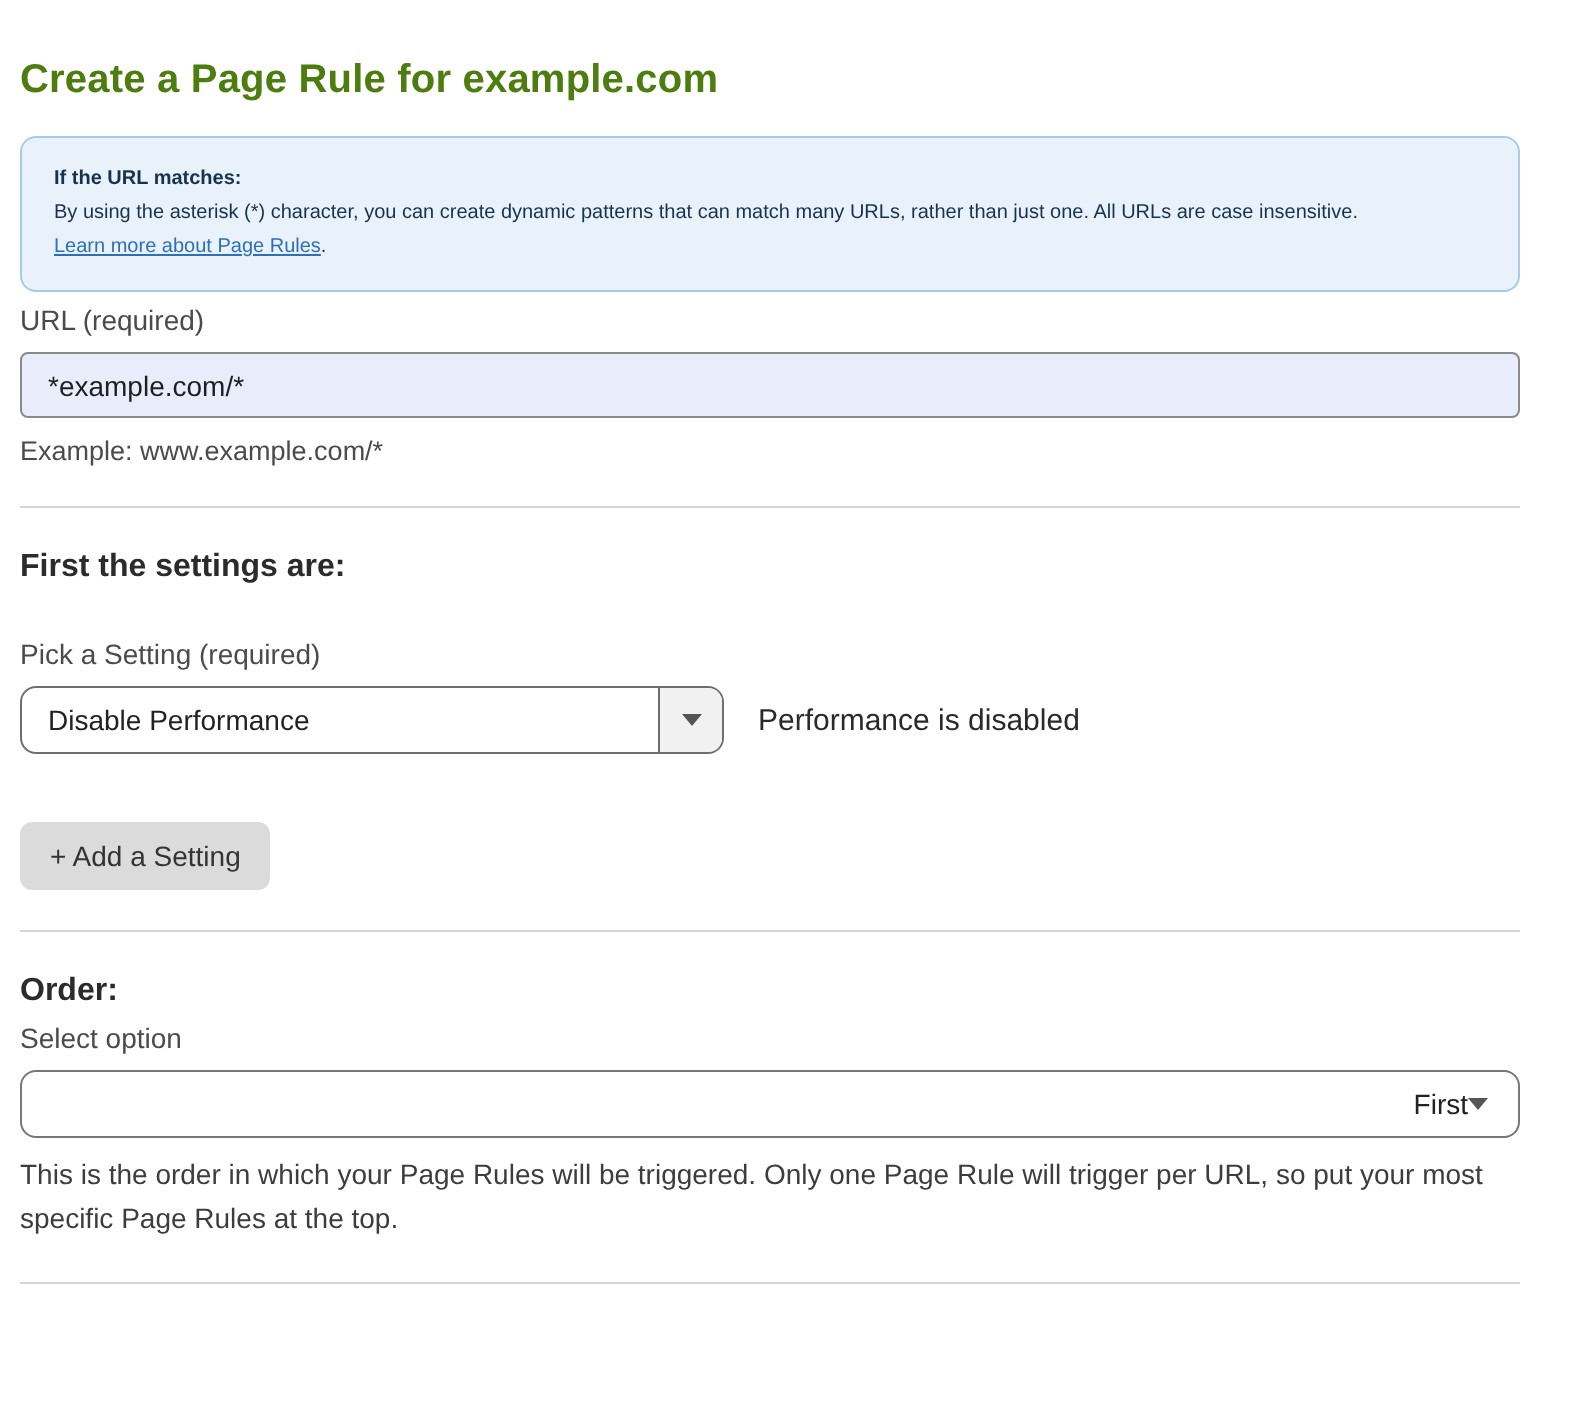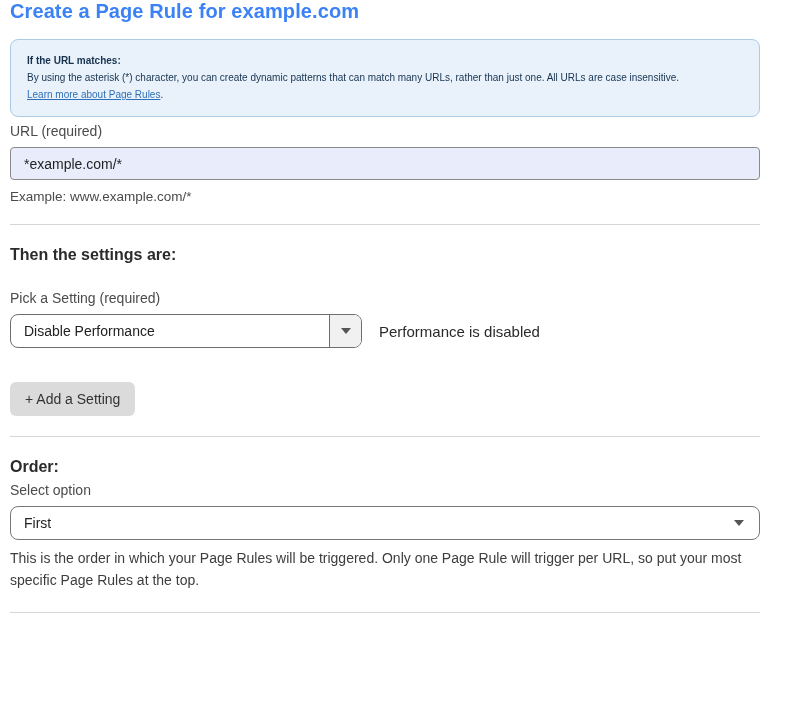--- a/index.html
+++ b/index.html
@@ -16,23 +16,23 @@
     background: #fff;
     overflow: hidden;
   }
   .container {
     width: 750px;
     margin-left: 10px;
   }
   .page-title {
     font-size: 20px;
     font-weight: 700;
-    color: #3b82f6;
-    margin: 0;
-    padding-top: 0;
+    color: #4d7c0f;
+    margin: 0;
+    padding-top: 29px;
     letter-spacing: 0.1px;
   }
   
   .info-box {
     margin-top: 16px;
     background: #e9f2fb;
     border: 1px solid #a9cbe8;
     border-radius: 8px;
     padding: 12px 16px 13px 16px;
     color: #16324f;
@@ -152,21 +152,21 @@
   
   .order-select {
     width: 100%;
     height: 34px;
     margin-top: 8px;
     border: 1px solid #777;
     border-radius: 8px;
     background: #fff;
     display: flex;
     align-items: center;
-    justify-content: space-between;
+    justify-content: flex-end;
     padding: 0 15px 0 13px;
     cursor: pointer;
   }
   .order-select .select-value {
     font-size: 14px;
     color: #222;
   }
   .help-text {
     margin-top: 7px;
     font-size: 14px;
@@ -187,21 +187,21 @@
       <div class="info-body">By using the asterisk (*) character, you can create dynamic patterns that can match many URLs, rather than just one. All URLs are case insensitive.</div>
       <div><a class="info-link">Learn more about Page Rules</a><span>.</span></div>
     </div>
 
     <div class="field-label">URL (required)</div>
     <input class="url-input" type="text" value="*example.com/*" style="">
     <div class="example-text">Example: www.example.com/*</div>
 
     <hr class="divider">
 
-    <h2 class="section-heading">Then the settings are:</h2>
+    <h2 class="section-heading">First the settings are:</h2>
 
     <div class="pick-label">Pick a Setting (required)</div>
 
     <div class="setting-row">
       <div class="setting-select">
         <span class="select-value">Disable Performance</span>
         <span class="arrow-segment">
           <span class="caret-down"></span>
         </span>
       </div>

